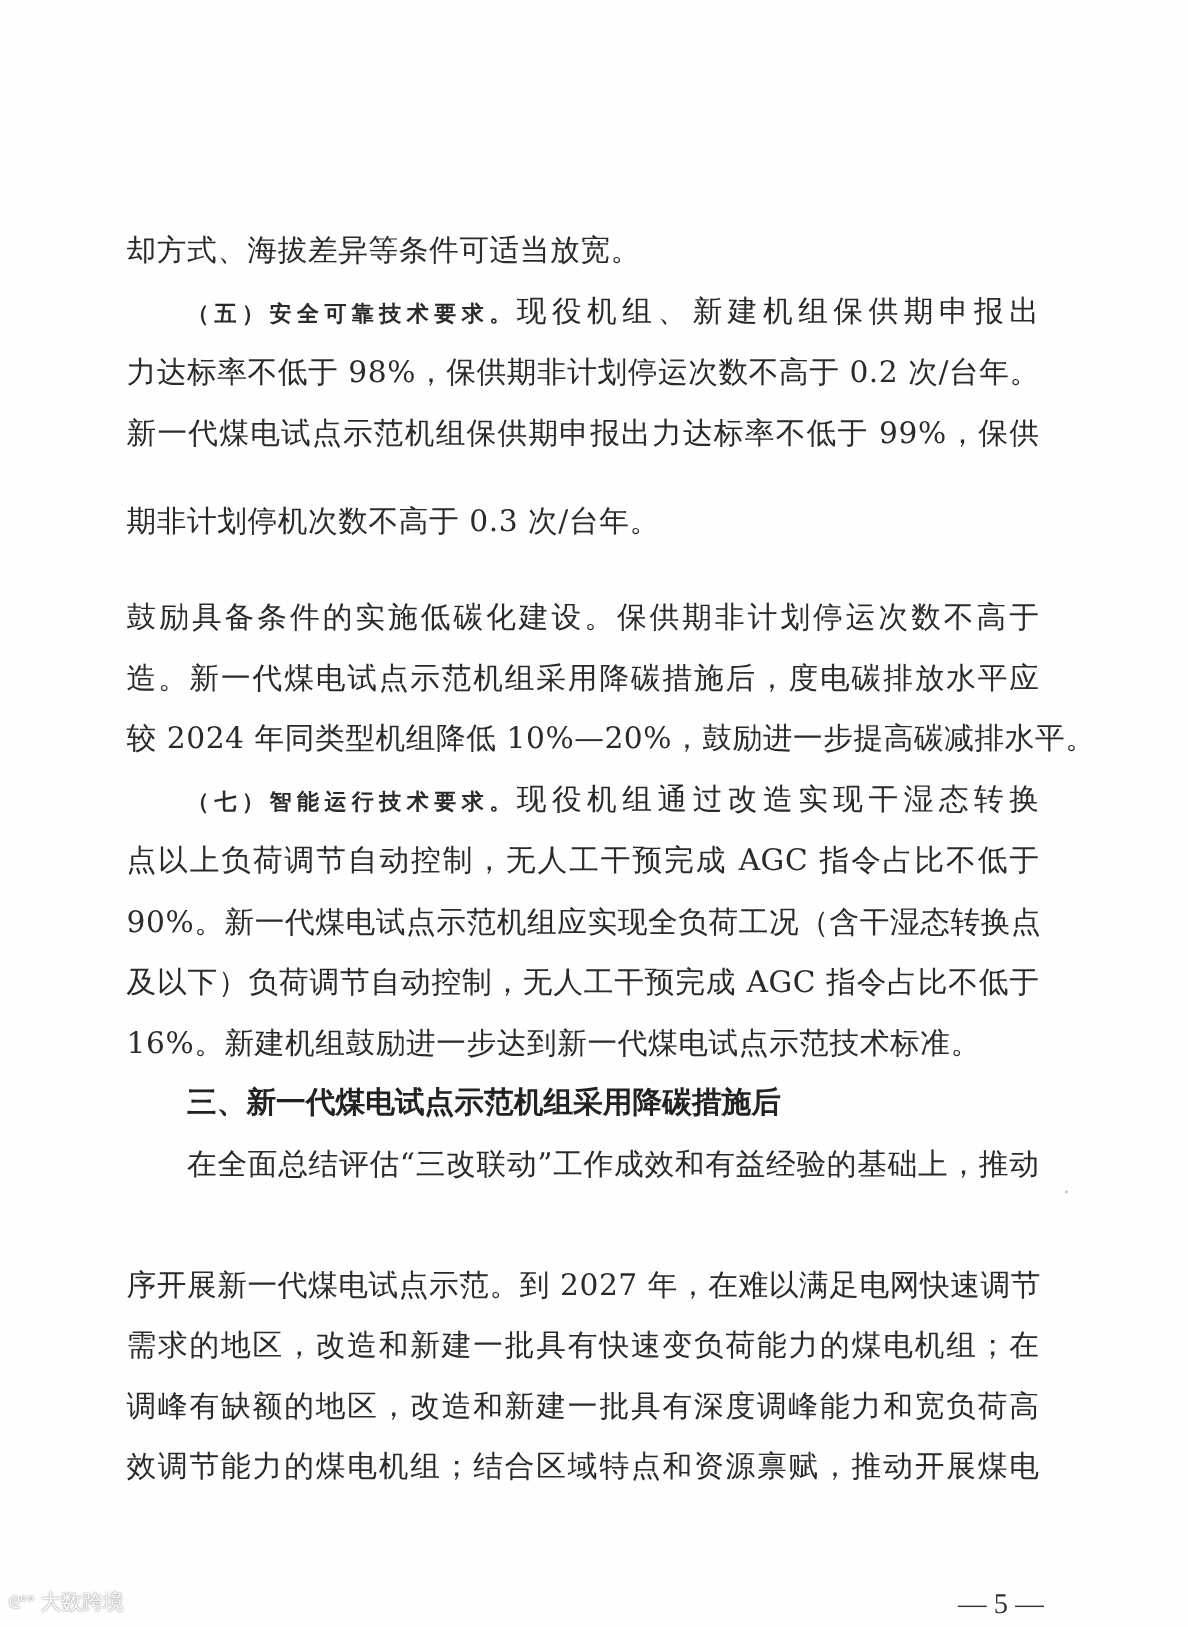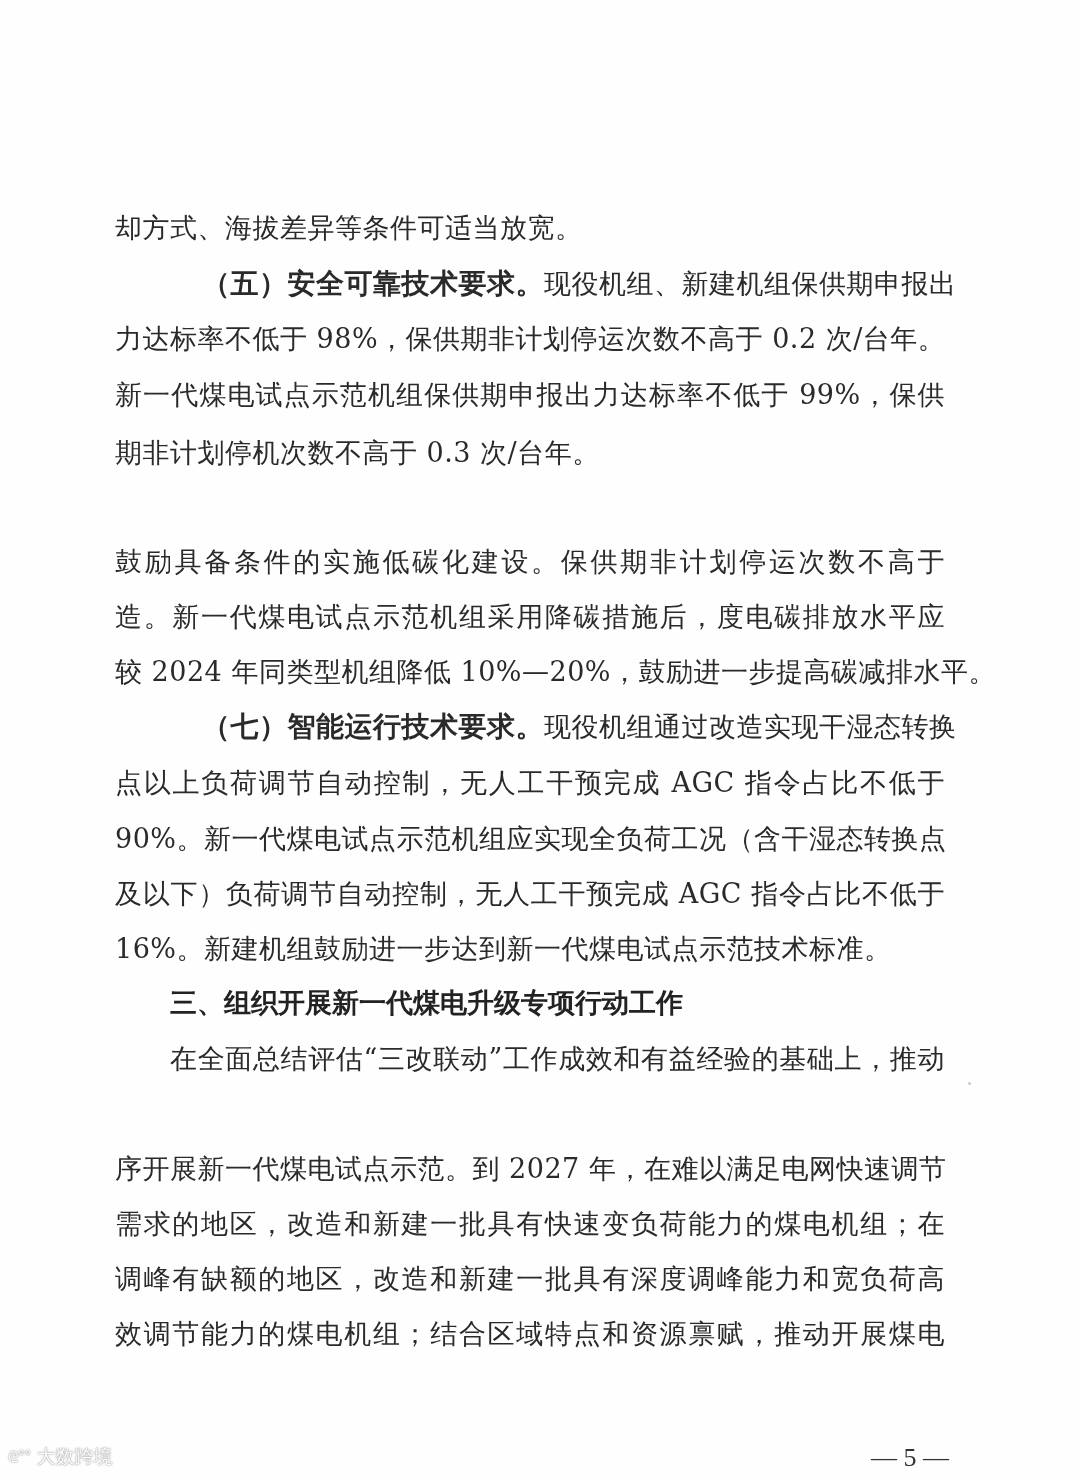--- a/index.html
+++ b/index.html
@@ -8,21 +8,21 @@
     font-family: "DejaVu Serif", "Liberation Serif", serif; color: #2a2a2a;
   }
   .page { position: absolute; left: 0; top: 0; width: 1080px; height: 1479px; background: #fefefe; }
   .line {
     position: absolute; left: 115px; width: 830px; height: 40px;
     font-size: 27px; line-height: 40px; white-space: nowrap;
     text-align: justify; text-align-last: justify; letter-spacing: 0.5px;
   }
   .line.last { text-align-last: left; }
   .line.indent { left: 170px; width: 775px; }
-  .bold { font-weight: bold; font-family: Liberation Serif, serif; font-size: 28px; margin-left: 32px; }
+  .bold { font-weight: bold; font-family: Liberation Serif, serif; font-size: 20px; }
   .heading {
     position: absolute; left: 170px; height: 40px; font-size: 27px; line-height: 40px;
     font-weight: bold; font-family: "DejaVu Sans", "Liberation Sans", sans-serif; white-space: nowrap; color: #222;
   }
   .pagenum {
     position: absolute; left: 855px; top: 1443px; width: 110px; height: 30px;
     font-size: 26px; line-height: 30px; text-align: center; color: #333;
     font-family: "Liberation Serif", serif;
   }
   .watermark {
@@ -36,33 +36,33 @@
 </head>
 <body>
 
 <div class="page">
 
   <div class="line last" style="top:208px">却方式、海拔差异等条件可适当放宽。</div>
 
   <div class="line indent" style="top:264px"><span class="bold">（五）安全可靠技术要求。</span><span>现役机组、新建机组保供期申报出</span></div>
   <div class="line" style="top:319px">力达标率不低于 98%，保供期非计划停运次数不高于 0.2 次/台年。</div>
   <div class="line" style="top:375px">新一代煤电试点示范机组保供期申报出力达标率不低于 99%，保供</div>
-  <div class="line last" style="top:433px">期非计划停机次数不高于 0.3 次/台年。</div>
+  <div class="line last" style="top:455px">期非计划停机次数不高于 0.3 次/台年。</div>
 
   <div class="line" style="top:542px">鼓励具备条件的实施低碳化建设。保供期非计划停运次数不高于</div>
   <div class="line" style="top:597px">造。新一代煤电试点示范机组采用降碳措施后，度电碳排放水平应</div>
   <div class="line" style="top:652px">较 2024 年同类型机组降低 10%—20%，鼓励进一步提高碳减排水平。</div>
 
   <div class="line indent" style="top:707px"><span class="bold">（七）智能运行技术要求。</span><span>现役机组通过改造实现干湿态转换</span></div>
   <div class="line" style="top:763px">点以上负荷调节自动控制，无人工干预完成 AGC 指令占比不低于</div>
   <div class="line" style="top:819px">90%。新一代煤电试点示范机组应实现全负荷工况（含干湿态转换点</div>
   <div class="line" style="top:874px">及以下）负荷调节自动控制，无人工干预完成 AGC 指令占比不低于</div>
   <div class="line last" style="top:929px">16%。新建机组鼓励进一步达到新一代煤电试点示范技术标准。</div>
 
-  <div class="heading" style="top:983px">三、组织开展新一代煤电升级专项行动工作</div>
+  <div class="heading" style="top:983px">三、新一代煤电试点示范机组采用降碳措施后</div>
 
   <div class="line indent" style="top:1039px">在全面总结评估“三改联动”工作成效和有益经验的基础上，推动</div>
   <div class="line" style="top:1149px">序开展新一代煤电试点示范。到 2027 年，在难以满足电网快速调节</div>
   <div class="line" style="top:1204px">需求的地区，改造和新建一批具有快速变负荷能力的煤电机组；在</div>
   <div class="line" style="top:1259px">调峰有缺额的地区，改造和新建一批具有深度调峰能力和宽负荷高</div>
   <div class="line" style="top:1314px">效调节能力的煤电机组；结合区域特点和资源禀赋，推动开展煤电</div>
 
   <div class="speck" style="left:968px; top:1082px;"></div>
 
   <div class="pagenum">— 5 —</div>

